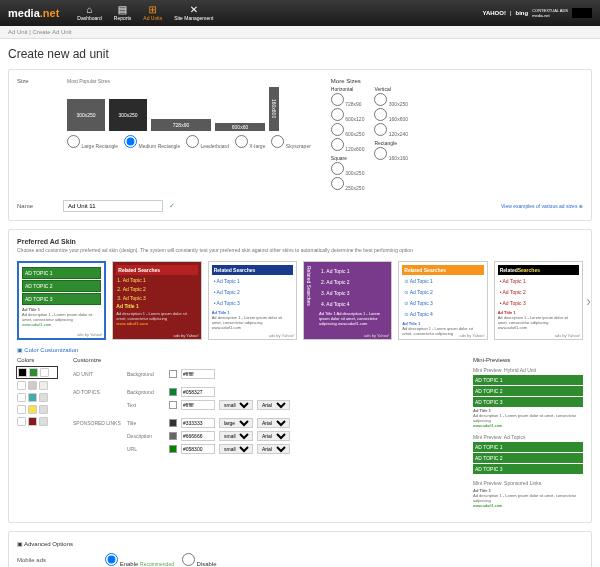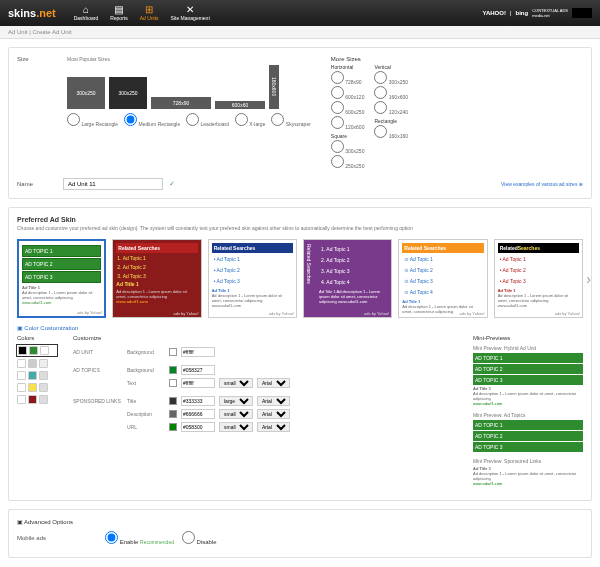--- a/index.html
+++ b/index.html
@@ -75,21 +75,21 @@
 .mp .st{font-size:4px;color:#666}
 .adv .arow{display:flex;align-items:center;gap:8px;font-size:6px;margin:4px 0}
 .adv .al{width:80px;color:#555}
 .adv label{font-size:6px}
 .rec{color:#5a5;font-size:5px}
 </style>
 </head>
 <body>
 
 <div class="topbar">
-  <span class="logo"><span>skins</span><span class="net">.net</span></span>
+  <span class="logo"><span>media</span><span class="net">.net</span></span>
   <div class="navitem">
       <span class="icn">⌂</span>
       <span>Dashboard</span>
     </div>
   <div class="navitem">
       <span class="icn">▤</span>
       <span>Reports</span>
     </div>
   <div class="navitem active">
       <span class="icn">⊞</span>
@@ -104,20 +104,21 @@
       <span>|</span>
       <b>bing</b>
     <span style="font-size:4px"><span>CONTEXTUAL ADS</span><br><span>media.net</span></span>
     <span style="width:20px;height:10px;background:#000;display:inline-block"></span>
   </div>
 </div>
 
 <div class="crumb">Ad Unit | Create Ad Unit</div>
 
 <div class="page">
+<h1>Create new ad unit</h1>
 
 <div class="panel">
   <div class="sizes-row">
     <span class="lbl">Size</span>
     <div>
       <div style="font-size:5px;color:#777;margin-bottom:3px">Most Popular Sizes</div>
       <div class="size-boxes">
         <div class="szbox sz1">300x250</div>
         <div class="szbox sz2 sel">300x250</div>
         <div class="szbox sz3">728x90</div>

